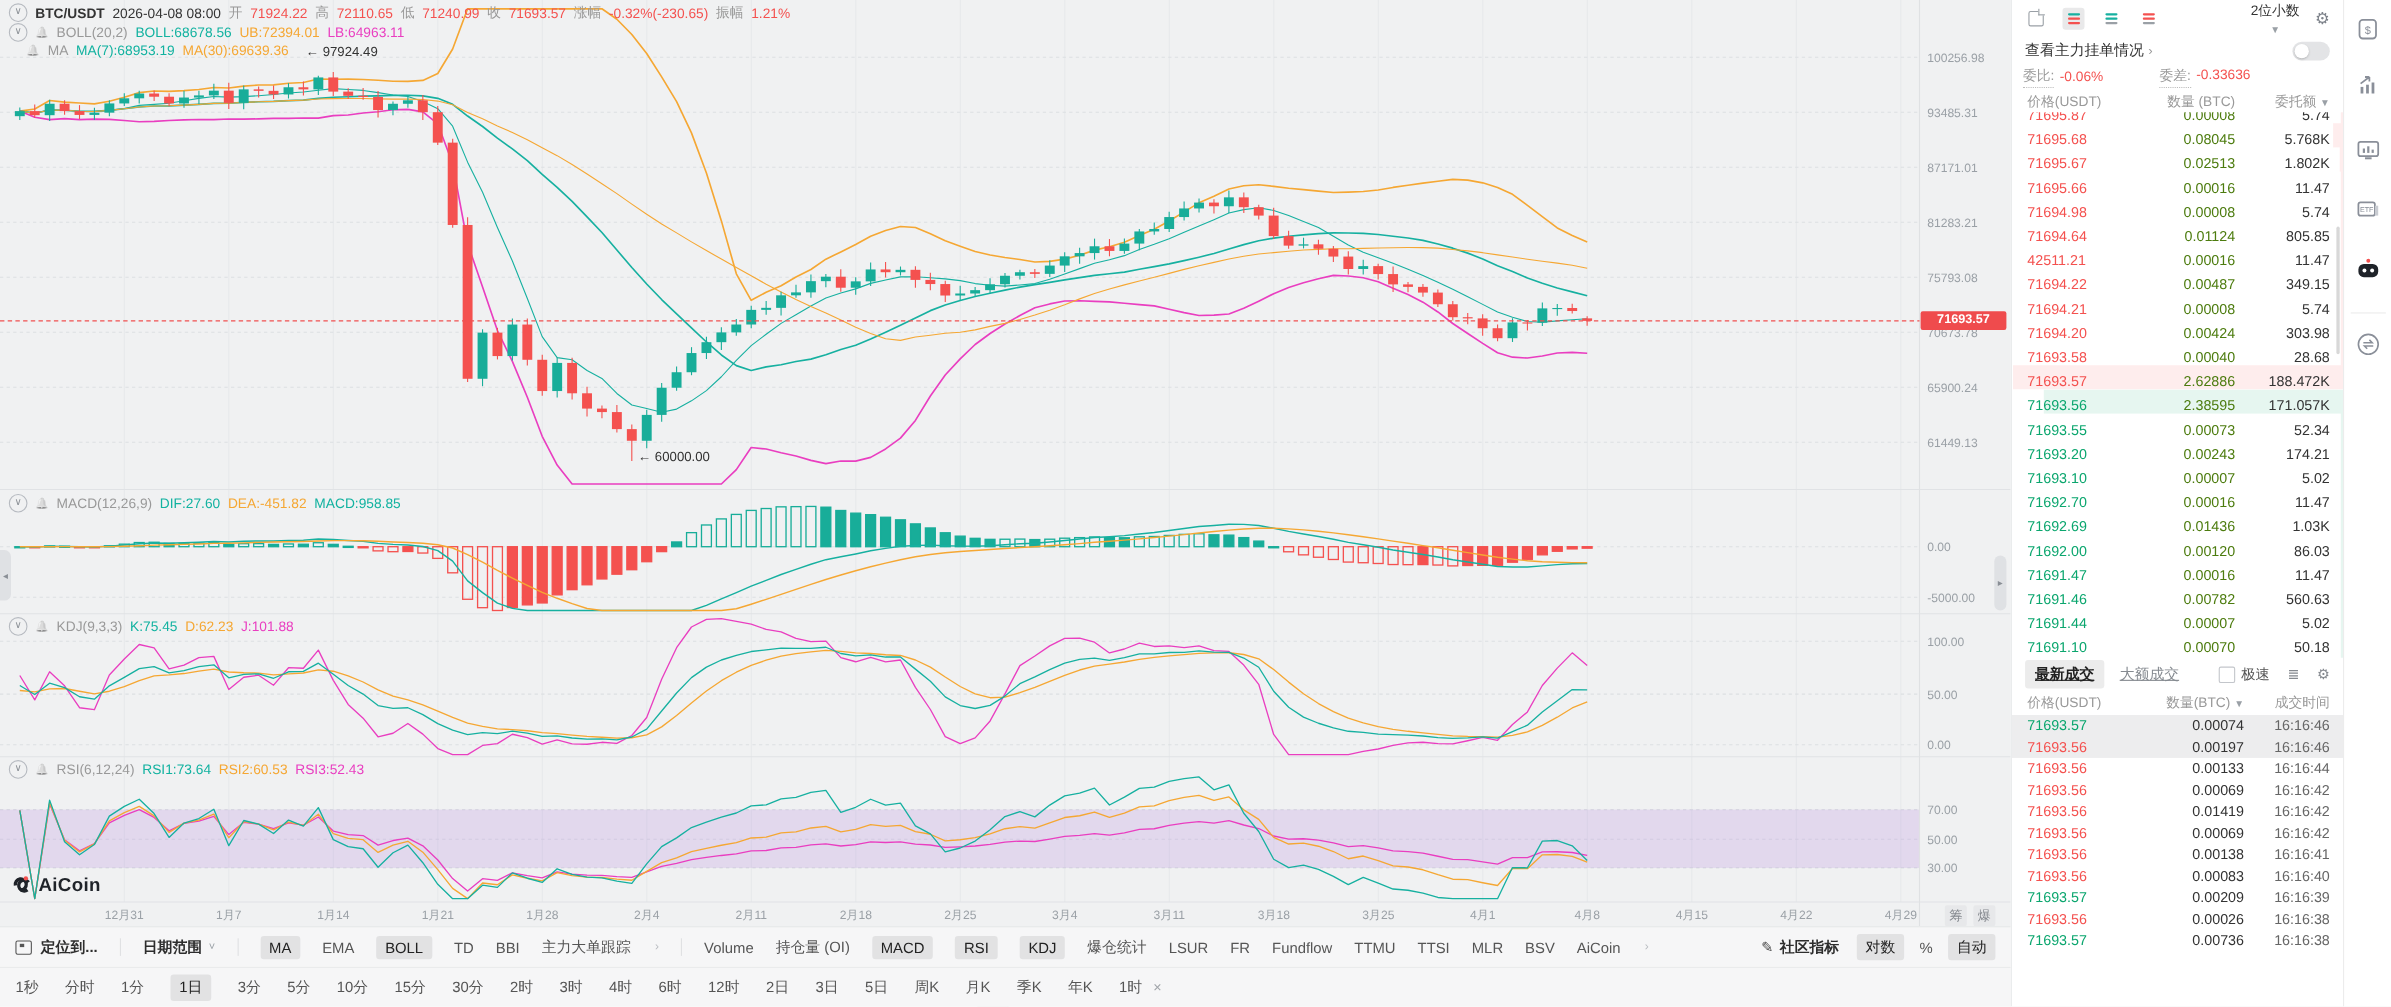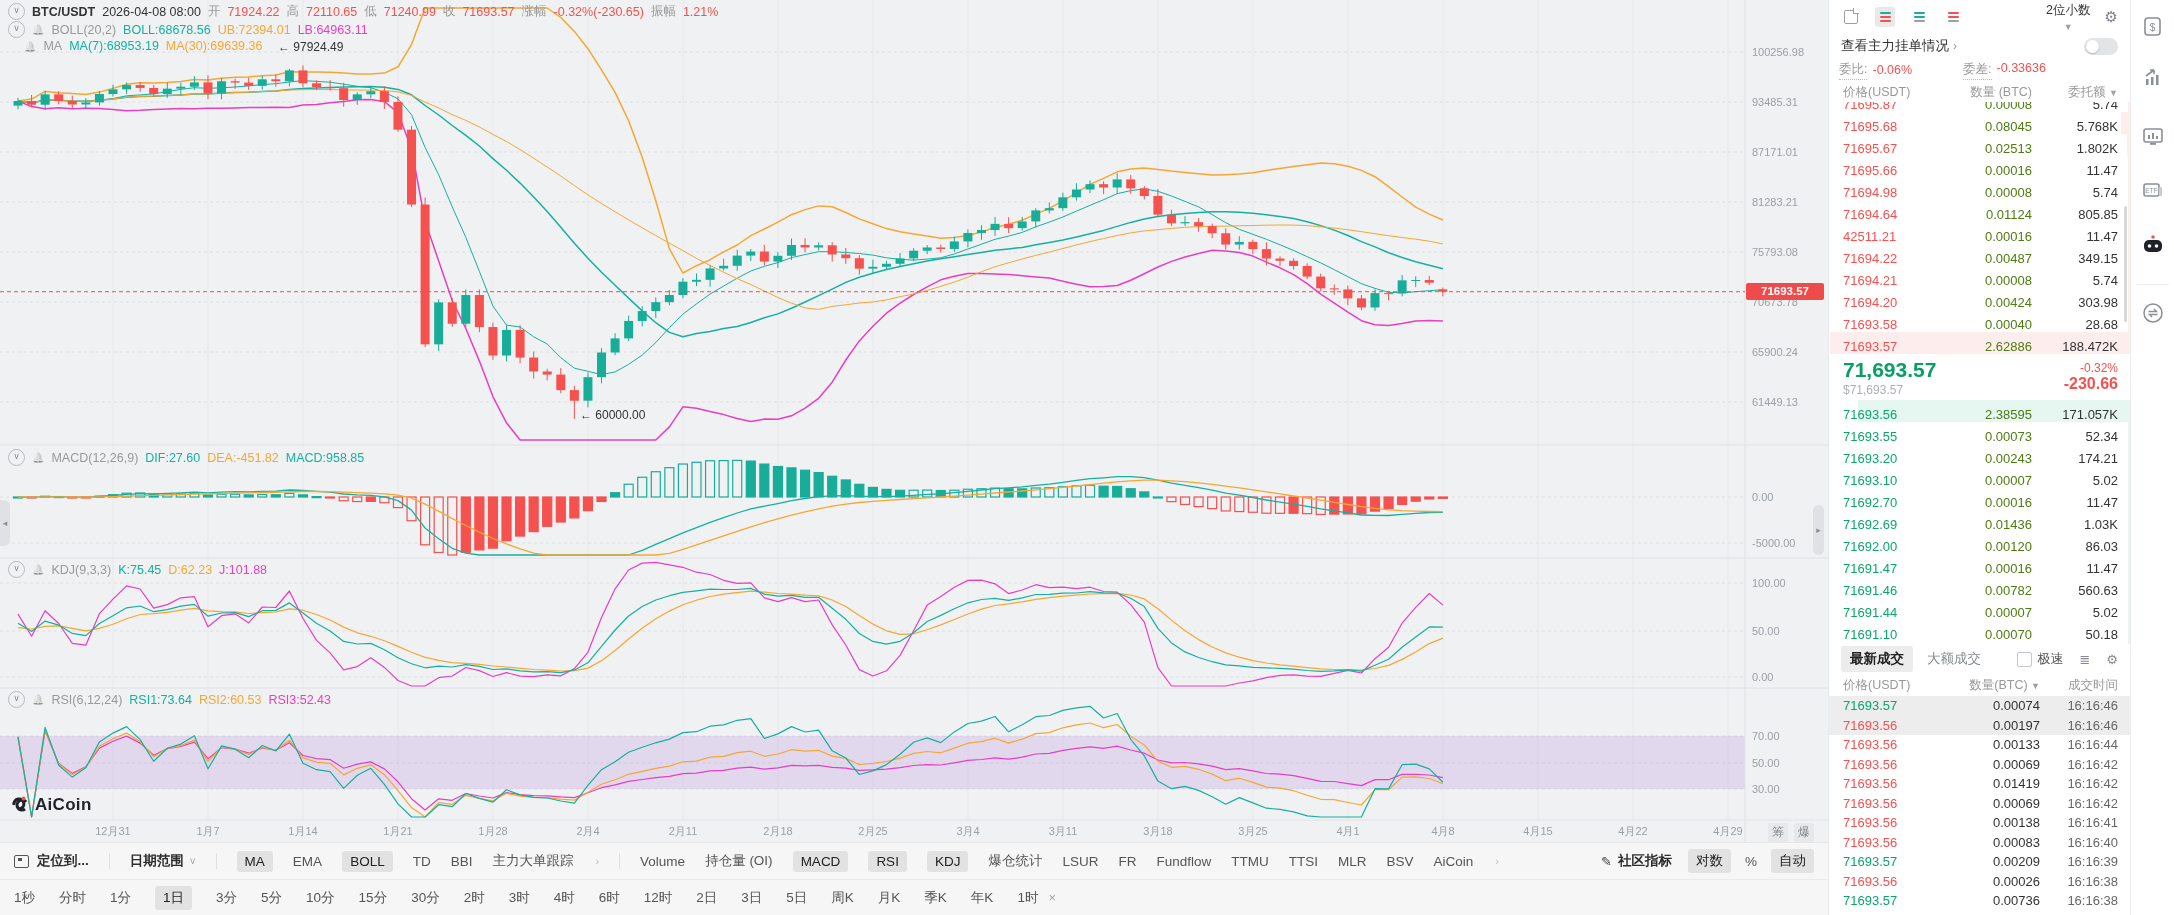--- a/index.html
+++ b/index.html
@@ -83,21 +83,21 @@
   .brow .a{width:86px;text-align:right;color:#333;position:relative;z-index:2;}
   .brow .depth{position:absolute;right:0;top:0;bottom:0;z-index:1;}
   .pr-red{color:#f4514f;}.pr-green{color:#0ba66e;}
   .price-block{height:46px;display:flex;align-items:center;padding:0 12px 0 14px;}
   .pb-big{font-size:21px;font-weight:bold;color:#089e67;}
   .pb-sub{font-size:12px;color:#aab0b6;margin-top:1px;}
   .pb-right{margin-left:auto;text-align:right;}
   .pb-pct{font-size:12px;color:#f4514f;}
   .pb-abs{font-size:16px;font-weight:bold;color:#f4514f;}
   .tabs-row{height:30px;display:flex;align-items:center;gap:16px;padding:0 12px;}
-  .ttab{font-size:13.5px;color:#808archive59;}
+  .ttab{font-size:13.5px;color:#808archive59;text-decoration:underline;}
   .ttab{color:#858a90;cursor:pointer;}
   .ttab.sel{background:#ececec;color:#222;font-weight:bold;border-radius:3px;padding:4px 9px;}
   .speed{display:flex;align-items:center;gap:5px;margin-left:auto;color:#555;font-size:13px;}
   .cbox{width:13px;height:13px;border:1px solid #c3c6cb;border-radius:2px;background:#fff;}
   .mini-ic{color:#85898f;font-size:13px;}
   .th-row{height:22px;display:flex;align-items:center;padding:0 12px 0 14px;font-size:12.5px;color:#999;}
   .th-row .h1{width:92px;}.th-row .h2{flex:1;text-align:right;}.th-row .h3{width:78px;text-align:right;}
   #trades{height:219px;overflow:hidden;}
   .trow{display:flex;height:19.5px;align-items:center;padding:0 12px 0 14px;cursor:pointer;}
   .trow.hl{background:#ededee;}
@@ -797,30 +797,20 @@
           </div>
           <div class="brow">
             <div class="depth" style="width: 299.571px; background: rgba(244, 81, 79, 0.1);"></div>
             <span class="p pr-red">71693.57</span>
             <span class="q">2.62886</span>
             <span class="a">188.472K</span>
           </div>
         </div>
         <div id="asks-scroll" style="right:3px;top:104px"></div>
       </div>
-    <div class="price-block">
-      <div>
-        <div class="pb-big">71,693.57</div>
-        <div class="pb-sub">$71,693.57</div>
-      </div>
-      <div class="pb-right">
-        <div class="pb-pct">-0.32%</div>
-        <div class="pb-abs">-230.66</div>
-      </div>
-    </div>
     <div id="bids">
         <div class="brow">
           <div class="depth" style="width: 271.891px; background: rgba(11, 166, 110, 0.1);"></div>
           <span class="p pr-green">71693.56</span>
           <span class="q">2.38595</span>
           <span class="a">171.057K</span>
         </div>
         <div class="brow">
           <div class="depth" style="width: 2px; background: rgba(11, 166, 110, 0.1);"></div>
           <span class="p pr-green">71693.55</span>

